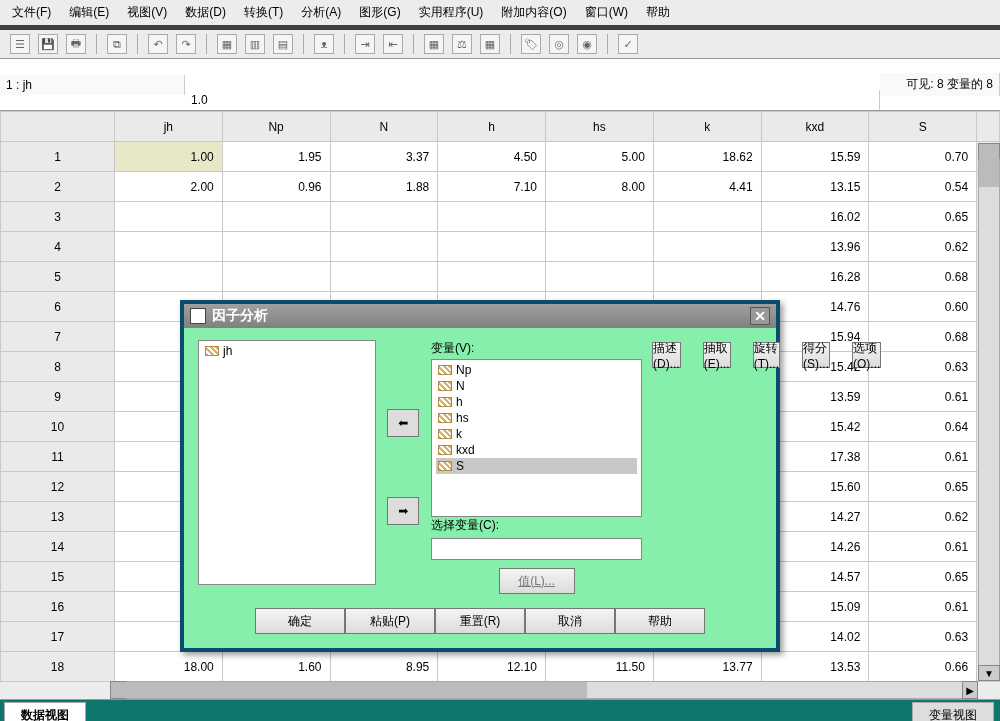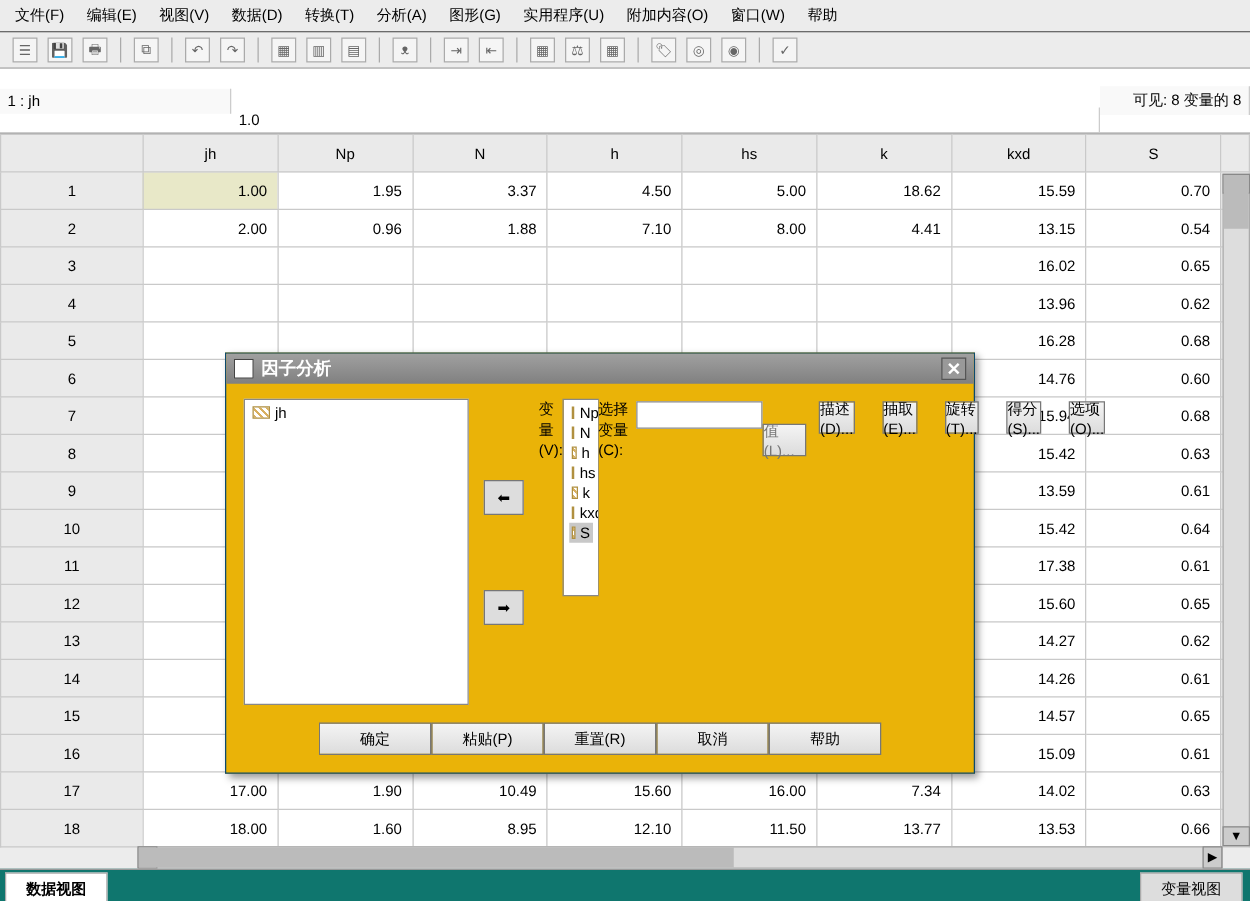--- a/index.html
+++ b/index.html
@@ -1,18 +1,18 @@
 <!DOCTYPE html>
 <html><head>
 <meta charset="utf-8">
 <style>
   * { box-sizing: border-box; font-family: "Microsoft YaHei", SimSun, Arial, sans-serif; }
   body { margin: 0; background: #ececec; font-size: 12px; color: #000; width: 1000px; }
   
-  .menubar { display: flex; gap: 18px; padding: 4px 12px; border-bottom: 1px solid #404040; background: #ececec; }
+  .menubar { display: flex; gap: 18px; padding: 4px 12px; border-bottom: 5px solid #404040; background: #ececec; }
   .menubar span { cursor: pointer; }
   
   .toolbar { display: flex; gap: 8px; padding: 4px 10px; border-bottom: 1px solid #999; background: #ececec; align-items: center; }
   .tool-icon { width: 20px; height: 20px; border: 1px solid #aaa; background: #f5f5f5; display: inline-flex; align-items: center; justify-content: center; font-size: 11px; color: #666; }
   .tool-sep { width: 1px; height: 20px; background: #aaa; margin: 0 2px; }
   
   .addr-row { display: flex; border-bottom: 1px solid #999; background: #fff; align-items: center; }
   .addr-cell { border-right: 1px solid #ccc; padding: 3px 6px; }
   .addr-left { width: 185px; background: #f9f9f9; }
   .addr-mid  { flex: 1; margin-top: 31px; }
@@ -37,38 +37,38 @@
   .vscroll .arrow, .hscroll .arrow { position:absolute; background:#ccc; border:1px solid #888; font-size:10px; display:flex; align-items:center; justify-content:center; }
   .vscroll .arrow.up{top:-1px;left:-1px;right:-1px;height:16px;}
   .vscroll .arrow.dn{bottom:-1px;left:-1px;right:-1px;height:16px;}
   .hscroll .arrow.lf{left:-1px;top:-1px;bottom:-1px;width:16px;}
   .hscroll .arrow.rt{right:-1px;top:-1px;bottom:-1px;width:16px;}
   
   .tabs { display: flex; border-top: 1px solid #999; background: #0f766e; padding: 2px 4px; justify-content: space-between; }
   .tab { padding: 4px 16px; border: 1px solid #aaa; background: #ddd; margin-right: 2px; cursor: pointer; }
   .tab.active { background: #fff; font-weight: bold; border-bottom-color: #fff; }
   
-  .dialog { position: absolute; left: 180px; top: 175px; width: 600px; background: #eab308; border: 1px solid #0c4a6e; box-shadow: 3px 3px 6px rgba(0,0,0,0.4); }
+  .dialog { position: absolute; left: 180px; top: 189px; width: 600px; background: #86efac; border: 4px solid #0c4a6e; box-shadow: 3px 3px 6px rgba(0,0,0,0.4); }
   .dialog .titlebar { display: flex; align-items: center; justify-content: space-between; background: linear-gradient(#a0a0a0,#808080); color: #fff; padding: 3px 6px; font-size: 14px; font-weight: bold; }
   .dialog .titlebar .tb-left { display:flex; align-items:center; gap:6px; }
   .dialog .titlebar .dlg-icon { width:16px; height:16px; background:#fff; border:1px solid #444; }
   .dialog .close-btn { width: 20px; height: 18px; background: #999; color: #fff; border: 1px solid #555; display: flex; align-items: center; justify-content: center; cursor: pointer; }
   .dialog-body { padding: 12px 14px 14px 14px; }
   .row2 { display: flex; gap: 10px; }
   .listbox { background: #fff; border: 1px solid #888; overflow-y: auto; padding: 2px 4px; }
   .lb-left { width: 180px; height: 245px; }
   .move-col { display:flex; flex-direction:column; justify-content:center; gap:60px; align-items:center; width:36px; }
   .move-btn { width: 32px; height: 28px; border: 1px solid #777; background: #ddd; display: flex; align-items: center; justify-content: center; cursor: pointer; }
-  .center-col { width: 214px; display:flex; flex-direction:row; }
+  .center-col { width: 214px; display:flex; flex-direction:column; }
   .center-col .lbl { margin-bottom: 2px; }
   .lb-vars { height: 158px; }
   .sel-input { width: 100%; height: 22px; border:1px solid #888; background:#fff; padding:0 4px; margin-top:2px; }
   .side-col { width: 110px; display:flex; flex-direction:row; gap:22px; padding-top:2px; }
   .side-btn, .bottom-btn, .mini-btn { height: 26px; border:1px solid #777; background: linear-gradient(#f4f4f4,#dcdcdc); cursor:pointer; display:flex; align-items:center; justify-content:center; }
-  .mini-btn { width: 76px; margin: 20px auto 0 auto; color:#777; }
+  .mini-btn { width: 76px; margin: 8px auto 0 auto; color:#777;text-decoration:underline; }
   .btn-row { display:flex; justify-content:center; margin-top:14px; }
   .bottom-btn { width: 90px; }
   .lb-item { display:flex; align-items:center; gap:4px; padding:1px 2px; }
   .lb-item .ico { width:14px; height:10px; border:1px solid #b09040; background: repeating-linear-gradient(45deg,#d8b060,#d8b060 2px,#fff 2px,#fff 4px); }
   .lb-item.sel { background:#c8c8c8; }
 </style>
 </head>
 <body>
 
 <div class="menubar">

